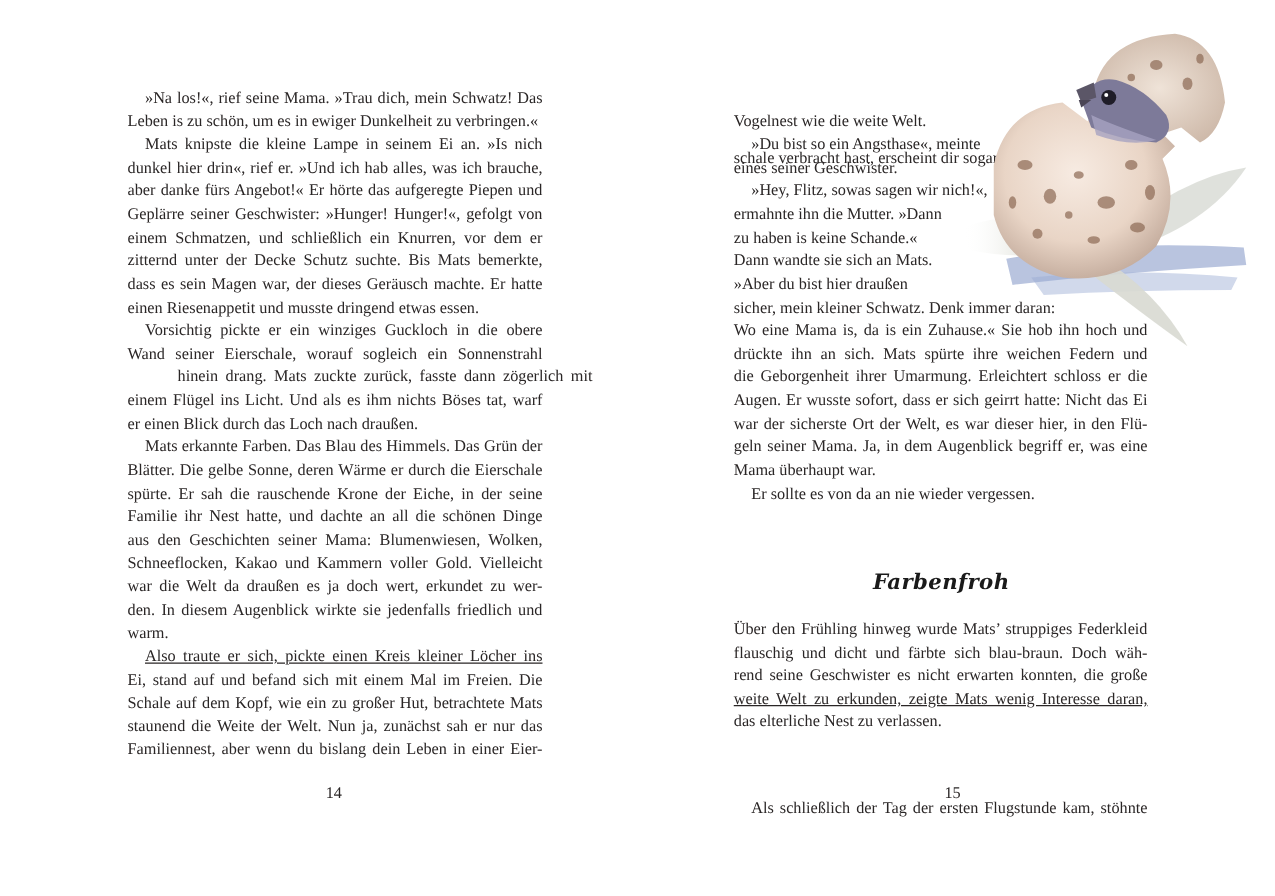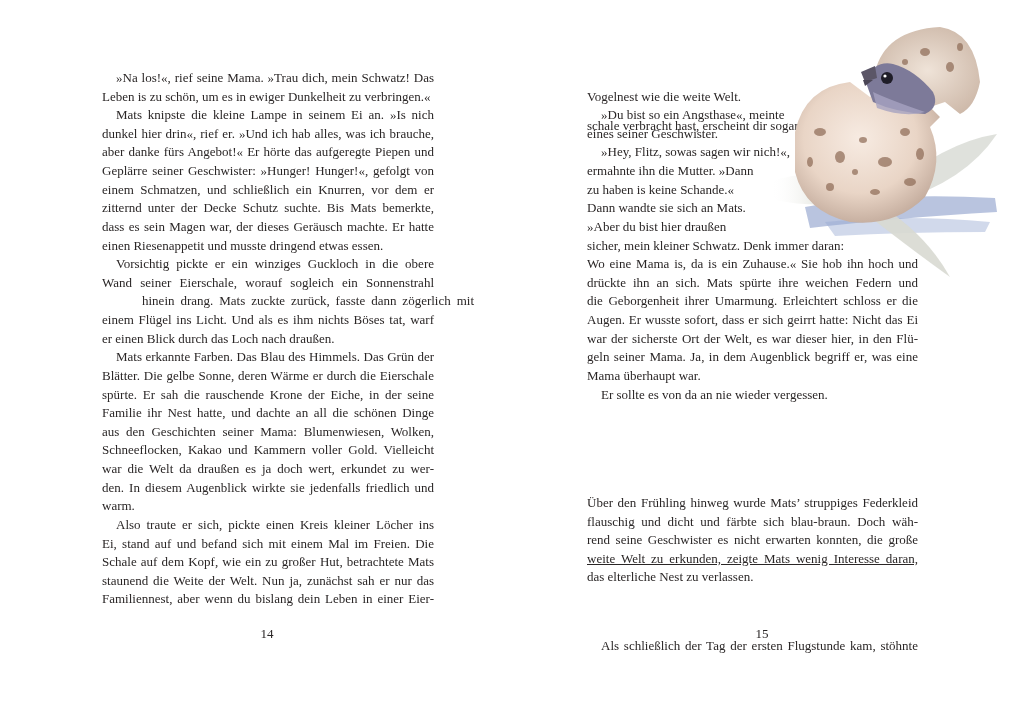--- a/index.html
+++ b/index.html
@@ -39,21 +39,21 @@
       <div class="line" style="left: 102px; width: 332px; top: 329.68px;">er einen Blick durch das Loch nach draußen.</div>
       <div class="line justify" style="left: 116px; width: 318px; top: 348.3px;">Mats erkannte Farben. Das Blau des Himmels. Das Grün der</div>
       <div class="line justify" style="left: 102px; width: 332px; top: 366.92px;">Blätter. Die gelbe Sonne, deren Wärme er durch die Eierschale</div>
       <div class="line justify" style="left: 102px; width: 332px; top: 385.54px;">spürte. Er sah die rauschende Krone der Eiche, in der seine</div>
       <div class="line justify" style="left: 102px; width: 332px; top: 404.16px;">Familie ihr Nest hatte, und dachte an all die schönen Dinge</div>
       <div class="line justify" style="left: 102px; width: 332px; top: 422.78px;">aus den Geschichten seiner Mama: Blumenwiesen, Wolken,</div>
       <div class="line justify" style="left: 102px; width: 332px; top: 441.4px;">Schneeflocken, Kakao und Kammern voller Gold. Vielleicht</div>
       <div class="line justify" style="left: 102px; width: 332px; top: 460.02px;">war die Welt da draußen es ja doch wert, erkundet zu wer-</div>
       <div class="line justify" style="left: 102px; width: 332px; top: 478.64px;">den. In diesem Augenblick wirkte sie jedenfalls friedlich und</div>
       <div class="line" style="left: 102px; width: 332px; top: 497.26px;">warm.</div>
-      <div class="line justify" style="left: 116px; width: 318px; top: 515.88px;">Also traute er sich, pickte einen Kreis kleiner Löcher ins</div>
+      <div class="line justify" style="left: 116px; width: 318px; top: 515.88px; text-decoration: underline;">Also traute er sich, pickte einen Kreis kleiner Löcher ins</div>
       <div class="line justify" style="left: 102px; width: 332px; top: 534.5px;">Ei, stand auf und befand sich mit einem Mal im Freien. Die</div>
       <div class="line justify" style="left: 102px; width: 332px; top: 553.12px;">Schale auf dem Kopf, wie ein zu großer Hut, betrachtete Mats</div>
       <div class="line justify" style="left: 102px; width: 332px; top: 571.74px;">staunend die Weite der Welt. Nun ja, zunächst sah er nur das</div>
       <div class="line justify" style="left: 102px; width: 332px; top: 590.36px;">Familiennest, aber wenn du bislang dein Leben in einer Eier-</div>
     </div>
   <div class="pagenum" style="left:247px; top:626px;">14</div>
 </div>
 
 <div class="page page-right">
   <div id="right-lines-top">
@@ -69,20 +69,21 @@
       <div class="line" style="left: 77px; width: 280px; top: 236.58px;">sicher, mein kleiner Schwatz. Denk immer daran:</div>
       <div class="line justify" style="left: 77px; width: 331px; top: 255.2px;">Wo eine Mama is, da is ein Zuhause.« Sie hob ihn hoch und</div>
       <div class="line justify" style="left: 77px; width: 331px; top: 273.82px;">drückte ihn an sich. Mats spürte ihre weichen Federn und</div>
       <div class="line justify" style="left: 77px; width: 331px; top: 292.44px;">die Geborgenheit ihrer Umarmung. Erleichtert schloss er die</div>
       <div class="line justify" style="left: 77px; width: 331px; top: 311.06px;">Augen. Er wusste sofort, dass er sich geirrt hatte: Nicht das Ei</div>
       <div class="line justify" style="left: 77px; width: 331px; top: 329.68px;">war der sicherste Ort der Welt, es war dieser hier, in den Flü-</div>
       <div class="line justify" style="left: 77px; width: 331px; top: 348.3px;">geln seiner Mama. Ja, in dem Augenblick begriff er, was eine</div>
       <div class="line" style="left: 77px; width: 331px; top: 366.92px;">Mama überhaupt war.</div>
       <div class="line" style="left: 91px; width: 317px; top: 385.54px;">Er sollte es von da an nie wieder vergessen.</div>
     </div>
+  <div class="chapter-title" style="left:143px; top:456px;">Farbenfroh</div>
   <div id="right-lines-bottom">
       <div class="line justify" style="left: 77px; width: 331px; top: 494px;">Über den Frühling hinweg wurde Mats’ struppiges Federkleid</div>
       <div class="line justify" style="left: 77px; width: 331px; top: 512.62px;">flauschig und dicht und färbte sich blau-braun. Doch wäh-</div>
       <div class="line justify" style="left: 77px; width: 331px; top: 531.24px;">rend seine Geschwister es nicht erwarten konnten, die große</div>
       <div class="line justify" style="left: 77px; width: 331px; top: 549.86px; text-decoration: underline;">weite Welt zu erkunden, zeigte Mats wenig Interesse daran,</div>
       <div class="line" style="left: 77px; width: 331px; top: 568.48px;">das elterliche Nest zu verlassen.</div>
       <div class="line justify" style="left: 91px; width: 317px; top: 605px; margin-top: 32px;">Als schließlich der Tag der ersten Flugstunde kam, stöhnte</div>
     </div>
   <div class="pagenum" style="left:232px; top:626px;">15</div>
 </div>

